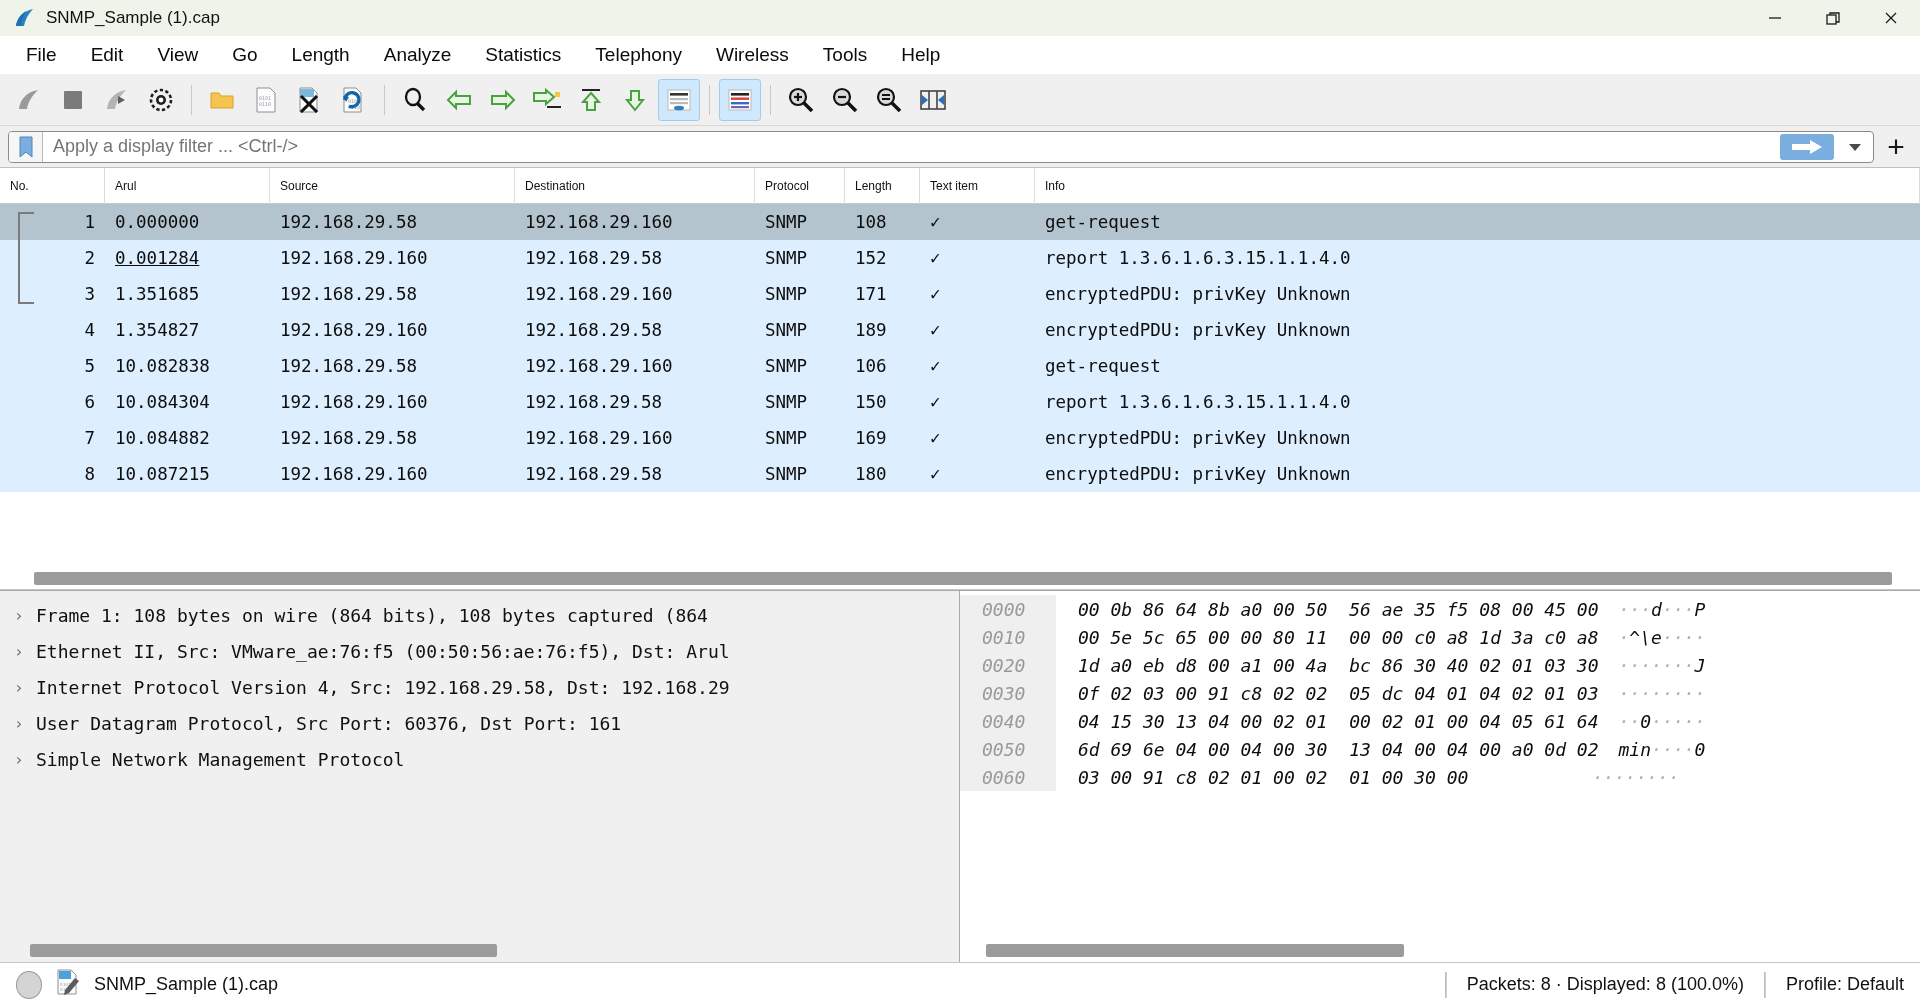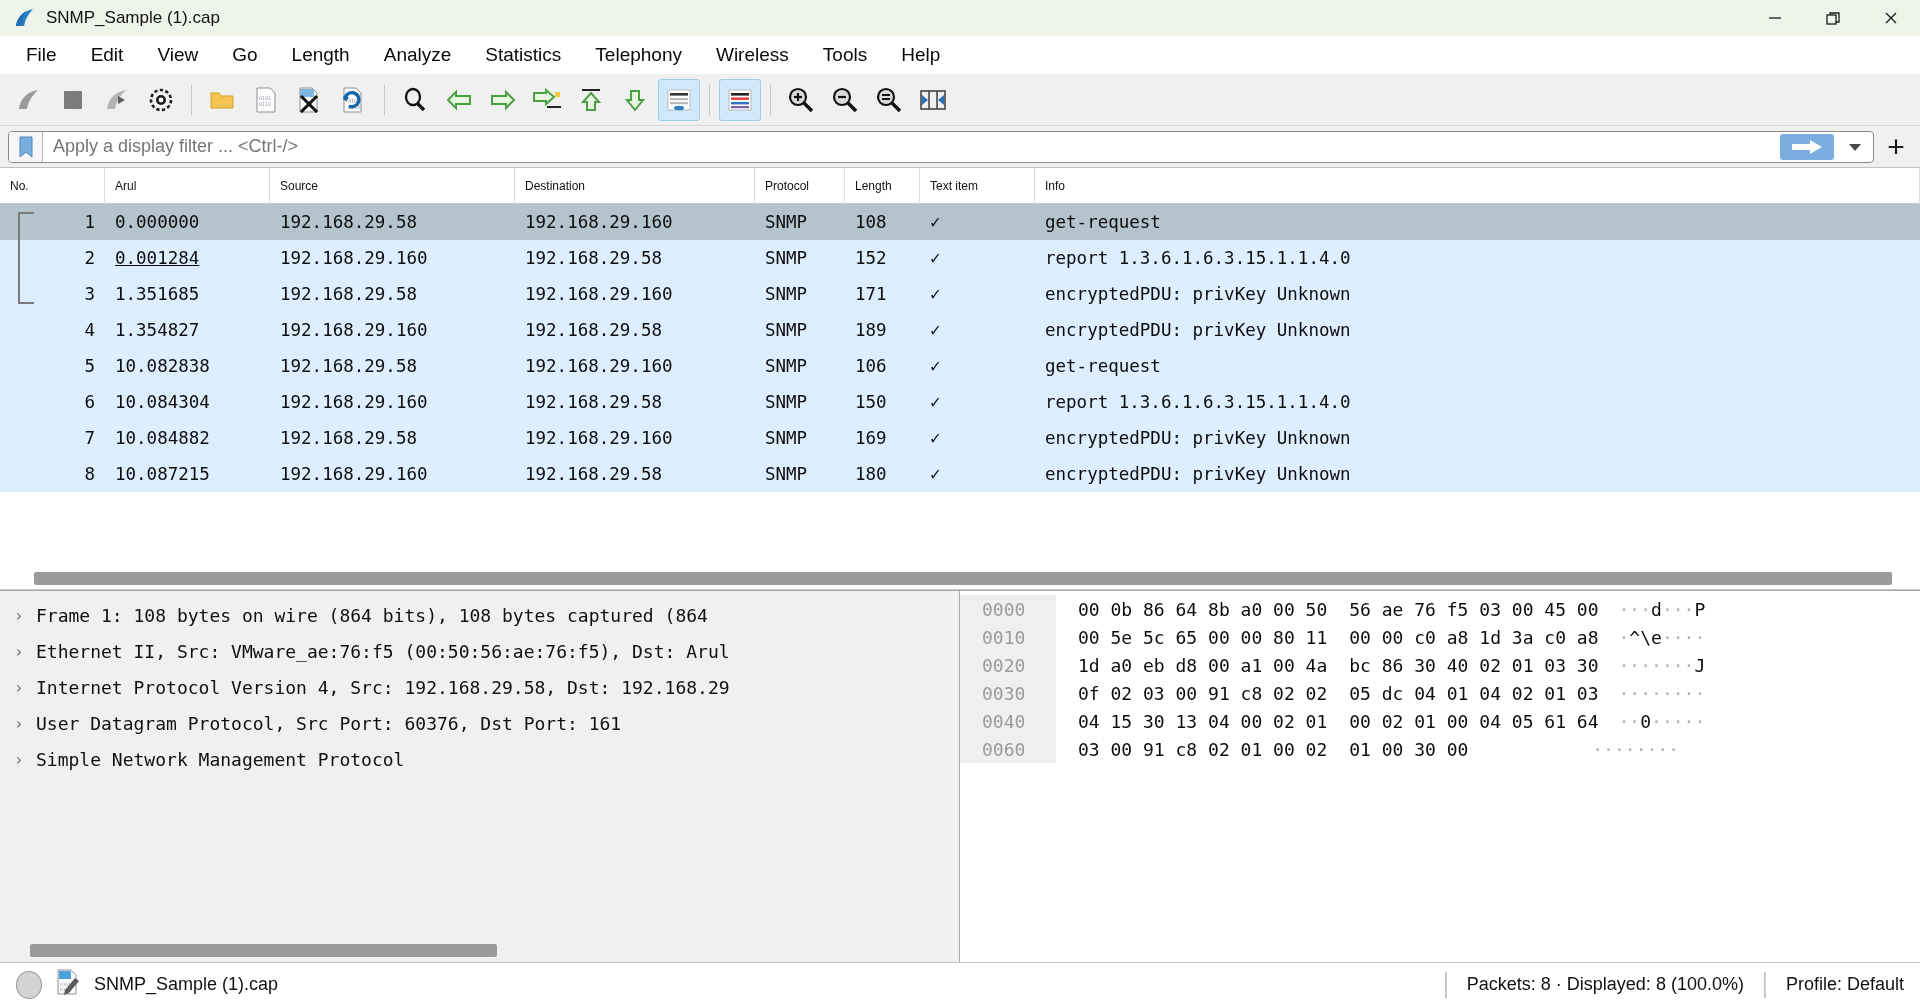--- a/index.html
+++ b/index.html
@@ -103,21 +103,21 @@
   .lower { flex:1; display:flex; min-height:0; background:#ffffff; }
   .detail-pane { width: 960px; min-width:960px; background:#f0f0f0; display:flex; flex-direction:column;
     border-right: 1px solid #a9a9a9; border-top:1px solid #a9a9a9; }
   .detail-rows { flex:1; padding-top: 6px; }
   .drow { display:flex; align-items:center; height: 36px; font-family:"DejaVu Sans Mono", monospace;
     font-size: 18px; color:#101010; padding-left: 14px; white-space:nowrap; overflow:hidden; }
   .caret { width: 22px; min-width:22px; color:#6e6e6e; font-size:16px; }
   .detail-scrollwrap { height: 22px; background:#f0f0f0; padding: 4px 30px 5px 30px; }
   .detail-scroll { height: 13px; width: 52%; background:#9b9b9b; border-radius:2px; }
 
-  .hex-pane { flex:1; background:#ffffff; display:flex; flex-direction:row; border-top:1px solid #a9a9a9; }
+  .hex-pane { flex:1; background:#ffffff; display:flex; flex-direction:column; border-top:1px solid #a9a9a9;font-style:italic; }
   .hex-rows { flex:1; padding-top: 4px; }
   .hexrow { display:flex; height: 28px; align-items:center; font-family:"DejaVu Sans Mono", monospace; font-size:18px; }
   .hex-off { width: 96px; min-width:96px; background:#efefef; color:#9a9a9a; padding-left: 22px; height:28px;
     display:flex; align-items:center; }
   .hex-bytes { color:#0d0d0d; padding-left: 22px; white-space:pre; letter-spacing: 0px; }
   .hex-ascii { color:#0d0d0d; white-space:pre; padding-left: 20px; }
   .hex-ascii .dot { color:#b8b0a4; }
   .hex-scrollwrap { height: 22px; background:#ffffff; padding: 4px 26px 5px 26px; }
   .hex-scroll { height: 13px; width: 46%; background:#9b9b9b; border-radius:2px; }
 
@@ -471,21 +471,21 @@
         </div>
       <div class="detail-scrollwrap">
         <div class="detail-scroll"></div>
       </div>
     </div>
     <div class="hex-pane">
       <div class="hex-rows" id="hex-rows">
           <div class="hexrow">
             <span class="hex-off">0000</span>
             <span class="hex-bytes">00 0b 86 64 8b a0 00 50</span>
-            <span class="hex-bytes" style="min-width: 245px;">56 ae 76 f5 03 00 45 00</span>
+            <span class="hex-bytes" style="min-width: 245px;">56 ae 35 f5 08 00 45 00</span>
             <span class="hex-ascii"><span class="dot">·</span><span class="dot">·</span><span class="dot">·</span><span>d</span><span class="dot">·</span><span class="dot">·</span><span class="dot">·</span><span>P</span></span>
           </div>
           <div class="hexrow">
             <span class="hex-off">0010</span>
             <span class="hex-bytes">00 5e 5c 65 00 00 80 11</span>
             <span class="hex-bytes" style="min-width: 245px;">00 00 c0 a8 1d 3a c0 a8</span>
             <span class="hex-ascii"><span class="dot">·</span><span>^</span><span>\</span><span>e</span><span class="dot">·</span><span class="dot">·</span><span class="dot">·</span><span class="dot">·</span></span>
           </div>
           <div class="hexrow">
             <span class="hex-off">0020</span>
@@ -497,20 +497,26 @@
             <span class="hex-off">0030</span>
             <span class="hex-bytes">0f 02 03 00 91 c8 02 02</span>
             <span class="hex-bytes" style="min-width: 245px;">05 dc 04 01 04 02 01 03</span>
             <span class="hex-ascii"><span class="dot">·</span><span class="dot">·</span><span class="dot">·</span><span class="dot">·</span><span class="dot">·</span><span class="dot">·</span><span class="dot">·</span><span class="dot">·</span></span>
           </div>
           <div class="hexrow">
             <span class="hex-off">0040</span>
             <span class="hex-bytes">04 15 30 13 04 00 02 01</span>
             <span class="hex-bytes" style="min-width: 245px;">00 02 01 00 04 05 61 64</span>
             <span class="hex-ascii"><span class="dot">·</span><span class="dot">·</span><span>0</span><span class="dot">·</span><span class="dot">·</span><span class="dot">·</span><span class="dot">·</span><span class="dot">·</span></span>
+          </div>
+          <div class="hexrow">
+            <span class="hex-off">0050</span>
+            <span class="hex-bytes">6d 69 6e 04 00 04 00 30</span>
+            <span class="hex-bytes" style="min-width: 245px;">13 04 00 04 00 a0 0d 02</span>
+            <span class="hex-ascii"><span>m</span><span>i</span><span>n</span><span class="dot">·</span><span class="dot">·</span><span class="dot">·</span><span class="dot">·</span><span>0</span></span>
           </div>
           <div class="hexrow">
             <span class="hex-off">0060</span>
             <span class="hex-bytes">03 00 91 c8 02 01 00 02</span>
             <span class="hex-bytes" style="min-width: 245px;">01 00 30 00</span>
             <span class="hex-ascii"><span class="dot">·</span><span class="dot">·</span><span class="dot">·</span><span class="dot">·</span><span class="dot">·</span><span class="dot">·</span><span class="dot">·</span><span class="dot">·</span></span>
           </div>
         </div>
       <div class="hex-scrollwrap">
         <div class="hex-scroll"></div>

